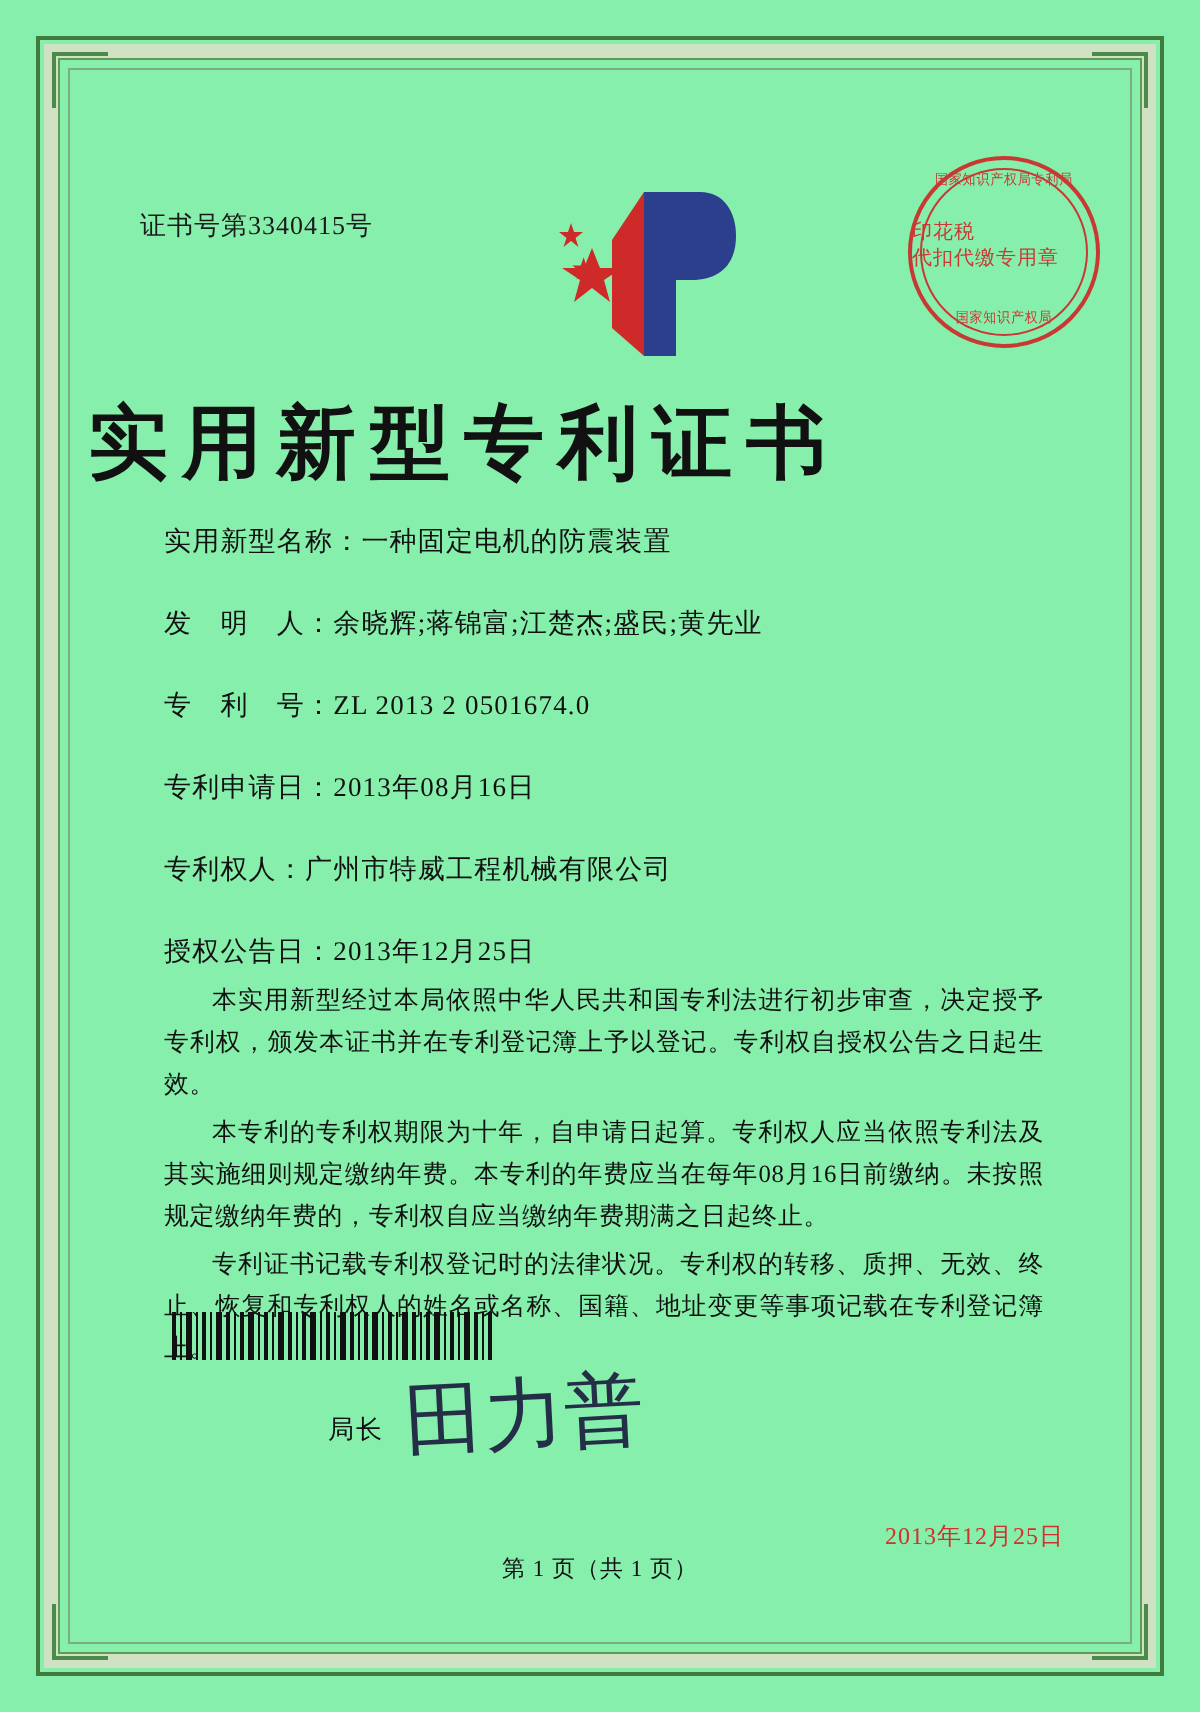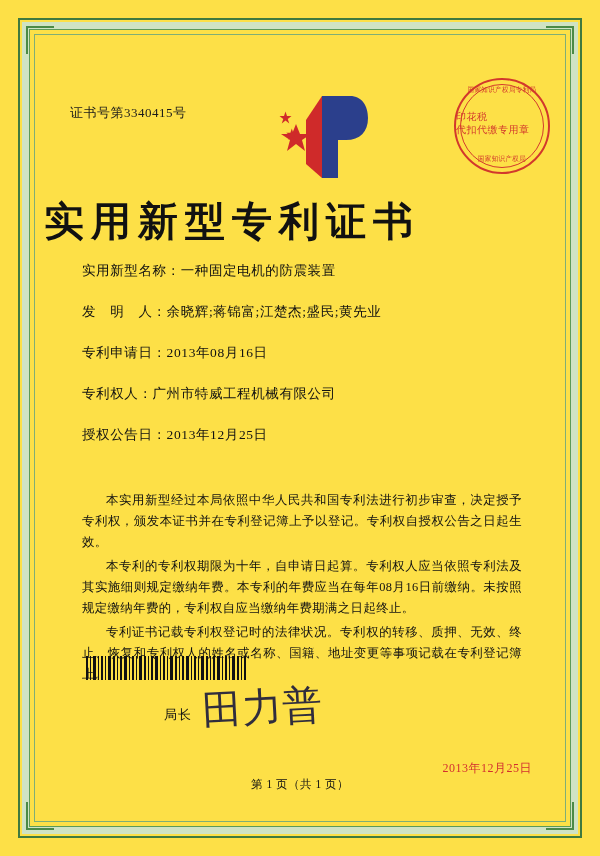--- a/index.html
+++ b/index.html
@@ -7,21 +7,21 @@
     padding: 0;
     background: #b9b9b9;
   }
   body {
     font-family: "Liberation Serif", "DejaVu Serif", serif;
   }
   .page {
     position: relative;
     width: 600px;
     height: 856px;
-    background: #fde047;
+    background: #86efac;
     overflow: hidden;
   }
   
   .frame-outer {
     position: absolute;
     left: 18px;
     top: 18px;
     right: 18px;
     bottom: 18px;
     border: 2px solid #3f7a3f;
@@ -308,20 +308,23 @@
     </div>
 
     <div class="title">实用新型专利证书</div>
 
     <div class="fields">
       <div class="field">
         <span class="label">实用新型名称：</span><span class="value">一种固定电机的防震装置</span>
       </div>
       <div class="field">
         <span class="label">发　明　人：</span><span class="value">余晓辉;蒋锦富;江楚杰;盛民;黄先业</span>
+      </div>
+      <div class="field">
+        <span class="label">专　利　号：</span><span class="value">ZL 2013 2 0501674.0</span>
       </div>
       <div class="field">
         <span class="label">专利申请日：</span><span class="value">2013年08月16日</span>
       </div>
       <div class="field">
         <span class="label">专利权人：</span><span class="value">广州市特威工程机械有限公司</span>
       </div>
       <div class="field">
         <span class="label">授权公告日：</span><span class="value">2013年12月25日</span>
       </div>

